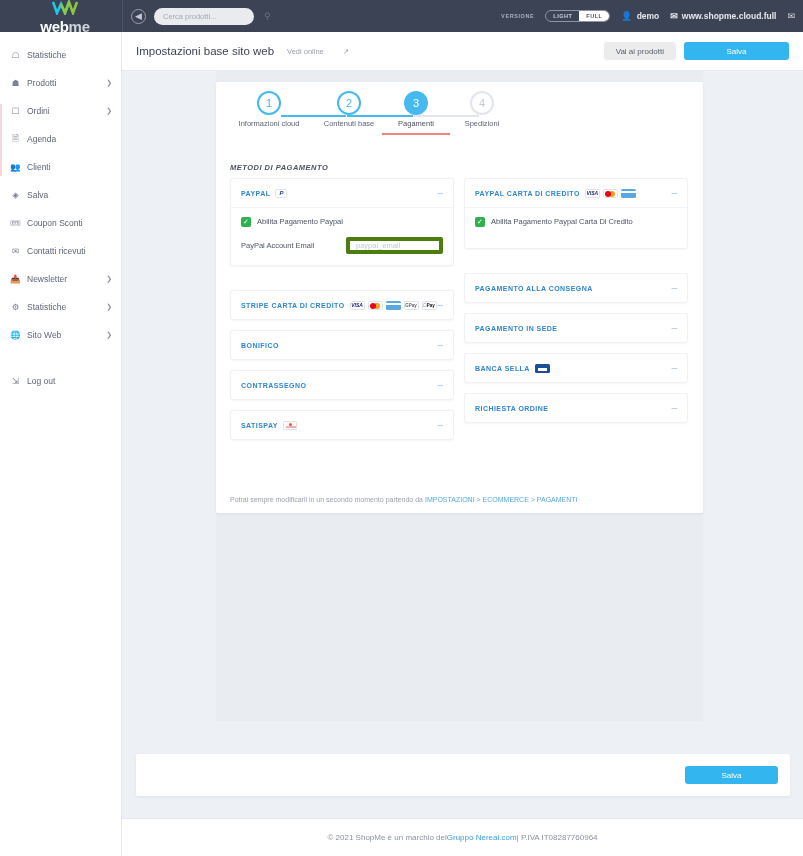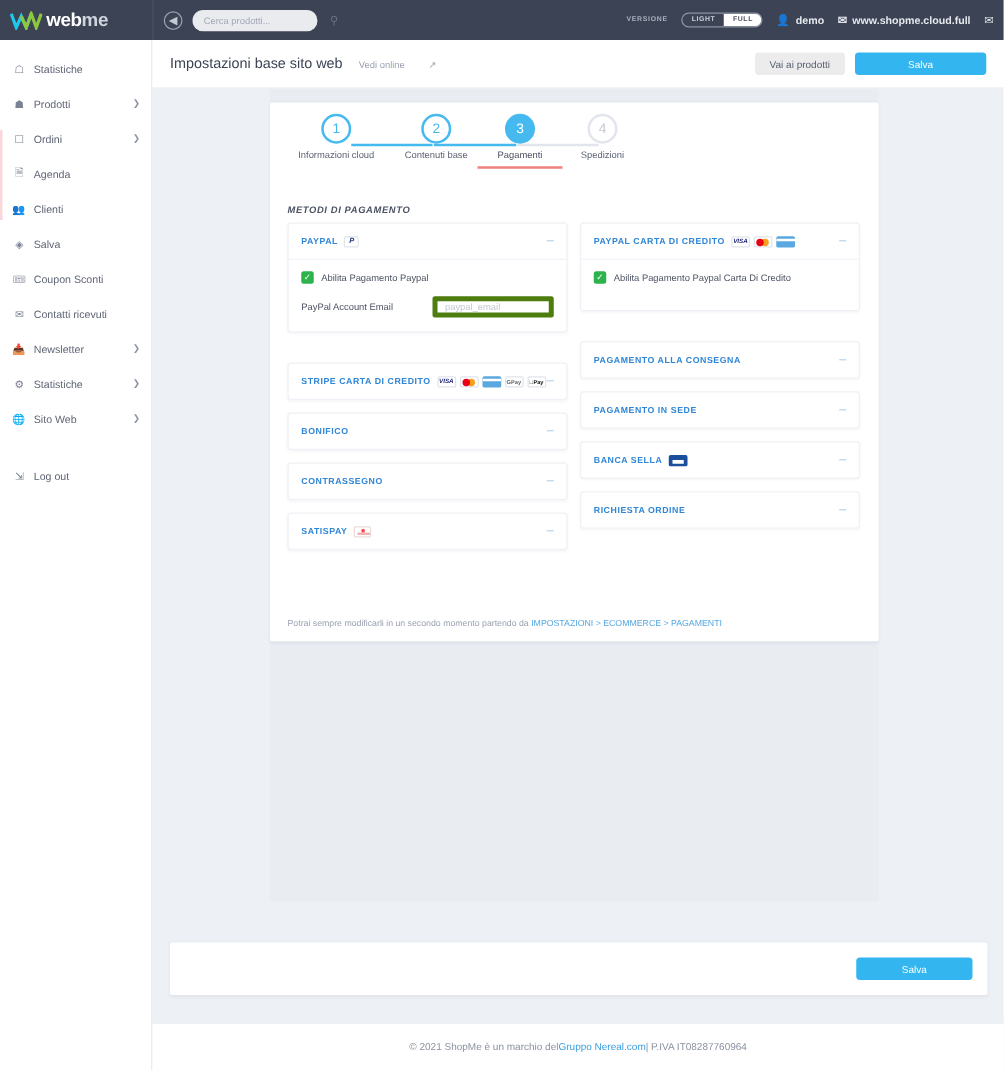--- a/index.html
+++ b/index.html
@@ -11,21 +11,21 @@
   }
   #app { position: relative; width: 803px; height: 856px; }
 
   
   .topbar {
     position: absolute; left: 0; top: 0; width: 803px; height: 32px;
     background: #3b4354; display: flex; align-items: center;
   }
   .brand {
     width: 122px; height: 32px; display: flex; align-items: center;
-    padding-left: 8px; gap: 3px;
+    padding-left: 8px; gap: 3px; flex-direction: column;
   }
   .brand-mark { display: block; }
   .brand-text { font-size: 15px; font-weight: bold; letter-spacing: -.3px; }
   .brand-web { color: #ffffff; }
   .brand-me { color: #cfd4dd; }
   .topbar-divider { width: 1px; height: 32px; background: #4a5265; }
 
   .collapse-btn {
     width: 15px; height: 15px; border-radius: 50%;
     border: 1.3px solid #9aa1b0; margin-left: 8px;
@@ -165,21 +165,21 @@
     height: 28px; display: flex; align-items: center; padding: 0 10px;
     cursor: pointer;
   }
   .pm-name {
     font-size: 7px; font-weight: bold; color: #2f86d6; letter-spacing: .45px;
     white-space: nowrap;
   }
   .pm-icons { display: flex; align-items: center; gap: 3px; margin-left: 5px; }
   .pm-minus { margin-left: auto; color: #9fc6e6; font-size: 10px; line-height: 1; }
   .pm-body { border-top: 1px solid #f0f3f7; padding: 9px 10px 11px 10px; }
-  .chk-row { display: flex; align-items: center; gap: 6px; margin-bottom: 10px; }
+  .chk-row { display: flex; gap: 6px; margin-bottom: 10px; }
   .chk {
     width: 10px; height: 10px; border-radius: 2px; background: #2eb24c;
     display: flex; align-items: center; justify-content: center;
     color: #ffffff; font-size: 7px; cursor: pointer;
   }
   .chk-lbl { font-size: 7.5px; color: #4d5463; }
   .field-row { display: flex; align-items: center; }
   .field-lbl { font-size: 7.5px; color: #4d5463; }
   .field-in {
     margin-left: auto; width: 97px; height: 17px; border: 4px solid #4d7c0f;

